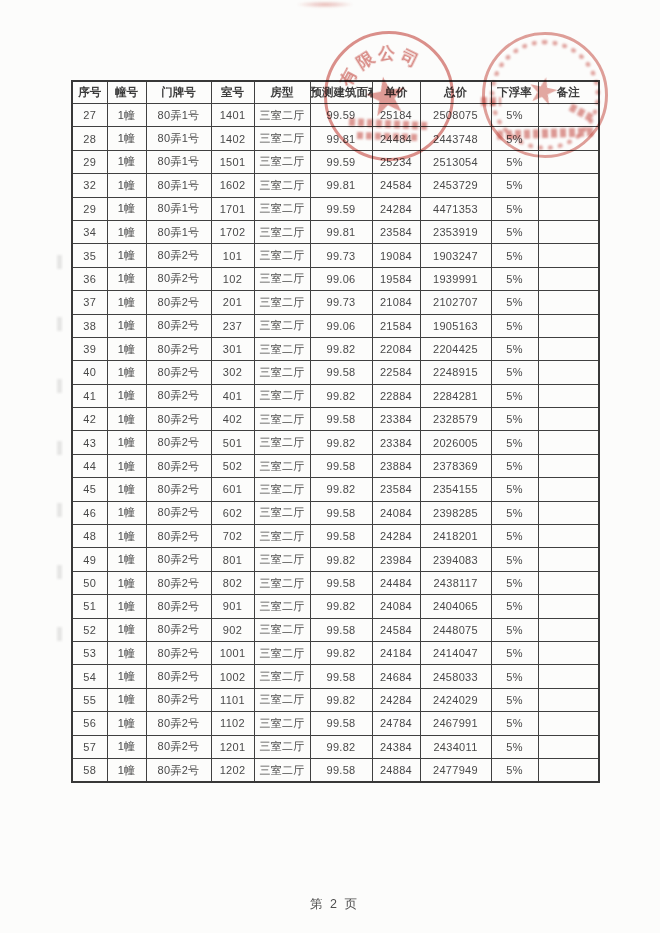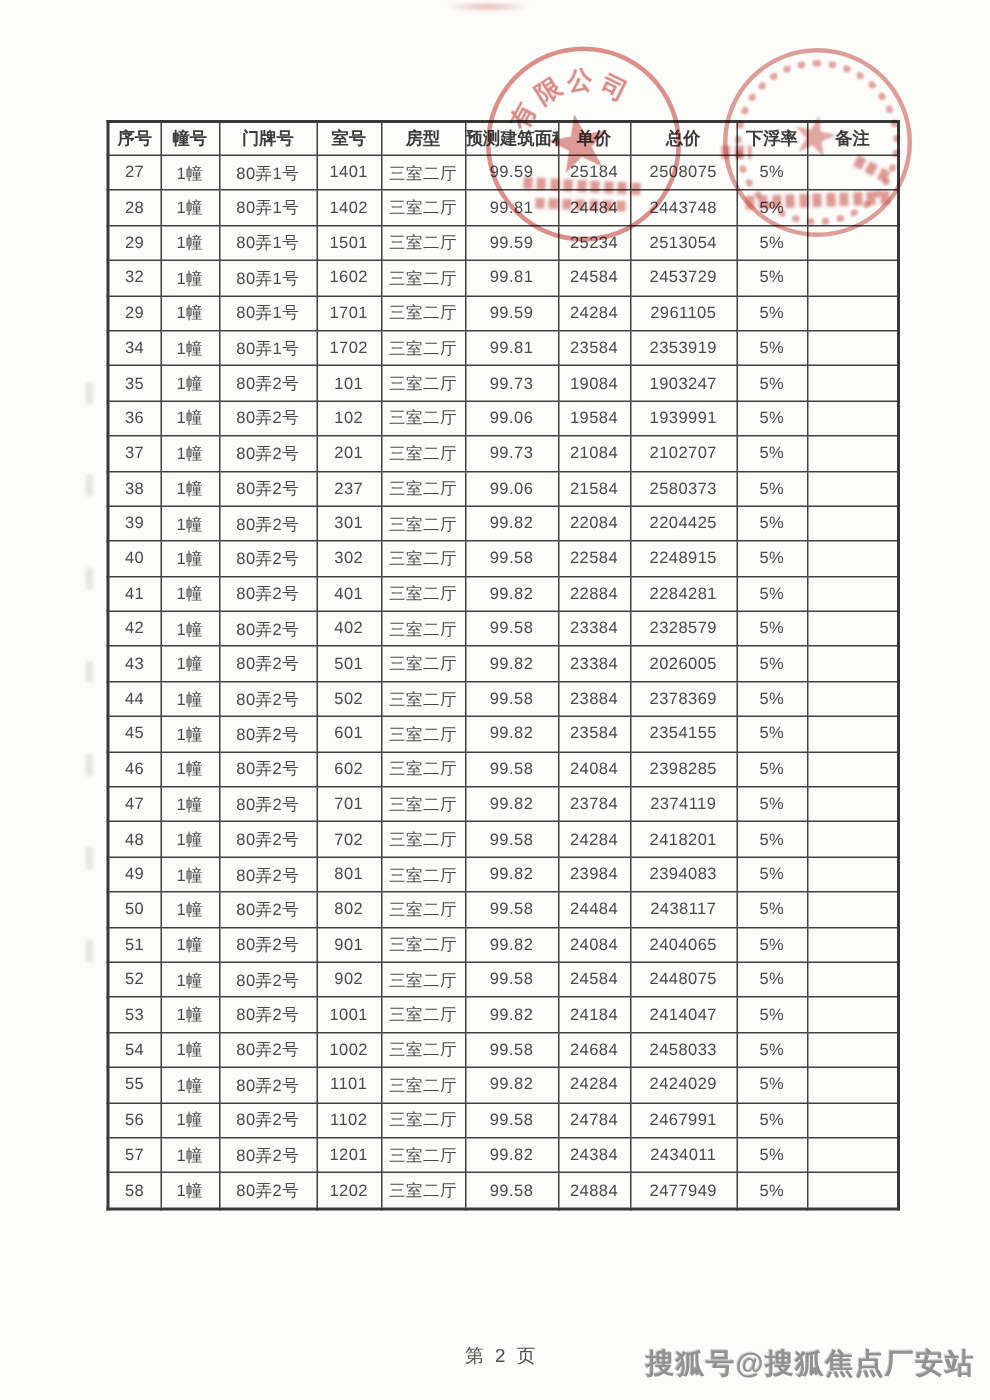--- a/index.html
+++ b/index.html
@@ -237,21 +237,21 @@
             <td></td>
           </tr>
           <tr>
             <td>29</td>
             <td>1幢</td>
             <td>80弄1号</td>
             <td>1701</td>
             <td>三室二厅</td>
             <td>99.59</td>
             <td>24284</td>
-            <td>2961105</td>
+            <td>4471353</td>
             <td>5%</td>
             <td></td>
           </tr>
           <tr>
             <td>34</td>
             <td>1幢</td>
             <td>80弄1号</td>
             <td>1702</td>
             <td>三室二厅</td>
             <td>99.81</td>
@@ -297,21 +297,21 @@
             <td></td>
           </tr>
           <tr>
             <td>38</td>
             <td>1幢</td>
             <td>80弄2号</td>
             <td>237</td>
             <td>三室二厅</td>
             <td>99.06</td>
             <td>21584</td>
-            <td>2580373</td>
+            <td>1905163</td>
             <td>5%</td>
             <td></td>
           </tr>
           <tr>
             <td>39</td>
             <td>1幢</td>
             <td>80弄2号</td>
             <td>301</td>
             <td>三室二厅</td>
             <td>99.82</td>
@@ -394,32 +394,20 @@
           </tr>
           <tr>
             <td>46</td>
             <td>1幢</td>
             <td>80弄2号</td>
             <td>602</td>
             <td>三室二厅</td>
             <td>99.58</td>
             <td>24084</td>
             <td>2398285</td>
-            <td>5%</td>
-            <td></td>
-          </tr>
-          <tr>
-            <td>47</td>
-            <td>1幢</td>
-            <td>80弄2号</td>
-            <td>701</td>
-            <td>三室二厅</td>
-            <td>99.82</td>
-            <td>23784</td>
-            <td>2374119</td>
             <td>5%</td>
             <td></td>
           </tr>
           <tr>
             <td>48</td>
             <td>1幢</td>
             <td>80弄2号</td>
             <td>702</td>
             <td>三室二厅</td>
             <td>99.58</td>
@@ -567,15 +555,14 @@
     <span class="seal-star">★</span>
     <span class="squiggle sq1"></span>
     <span class="squiggle sq2"></span>
     <span class="squiggle sq3"></span>
   </div>
 
   <div class="top-smudge"></div>
   <div class="left-speckles"></div>
 
   <div class="footer-page">第 2 页</div>
-  <div class="watermark">搜狐号@搜狐焦点厂安站</div>
 
 </div>
 
 </body></html>

